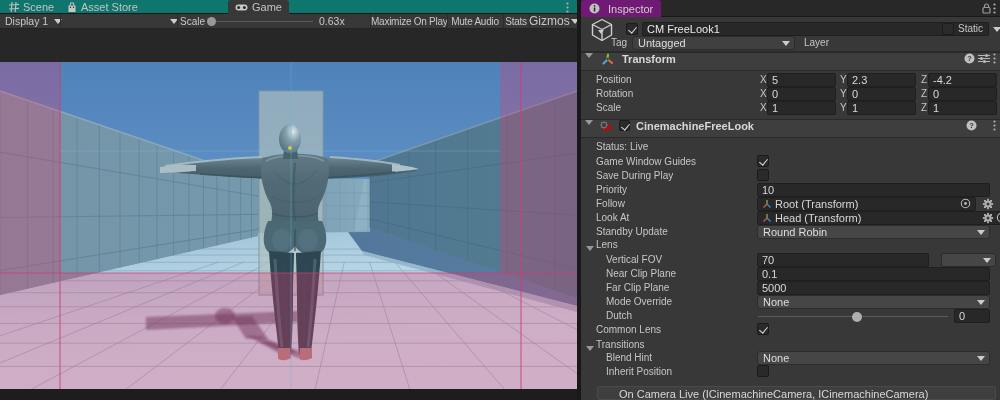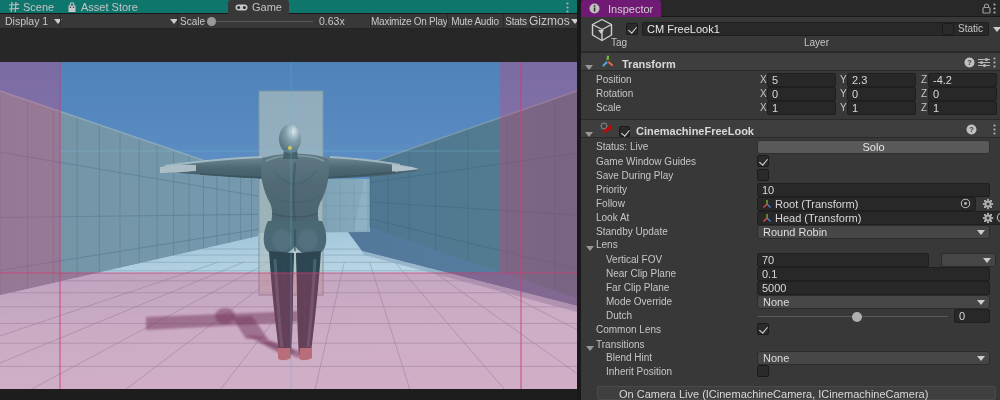--- a/index.html
+++ b/index.html
@@ -27,21 +27,21 @@
 .row{position:absolute;display:flex;align-items:center}
 .field{background:#282828;border:1px solid #1f1f1f;border-radius:2px;color:#d8d8d8;
  display:flex;align-items:center;padding:0 4px;height:14px;font-size:11px}
 .drop{background:#464646;border:1px solid #2c2c2c;border-radius:3px;color:#dedede;
  display:flex;align-items:center;padding:0 5px;height:14px;font-size:11px;position:relative}
 .drop .dArrow{position:absolute;right:4px;margin:0}
 .chk{width:12px;height:12px;background:#2a2a2a;border:1px solid #1b1b1b;border-radius:2px;position:relative}
 .chk.on:after{content:'';position:absolute;left:2.5px;top:0.5px;width:4px;height:7px;
  border:solid #dcdcdc;border-width:0 1.7px 1.7px 0;transform:rotate(40deg)}
 .comp-hdr{position:absolute;left:-3px;width:419px;height:19px;background:#3e3e3e;
- border-top:1px solid #2a2a2a;border-bottom:1px solid #2a2a2a;display:flex;align-items:flex-end}
+ border-top:1px solid #2a2a2a;border-bottom:1px solid #2a2a2a;display:flex;align-items:flex-start}
 .fold{width:0;height:0;border-left:4px solid transparent;border-right:4px solid transparent;border-top:5px solid #989898}
 .bold{font-weight:bold;color:#d8d8d8}
 .lbl{color:#c6c6c6;font-size:10px}
 </style></head><body>
 <div class="app">
     <div class="abs left">
       <div class="abs tabbar">
         <div class="tab" style="left:2px">
           <svg width="10" height="10" viewBox="0 0 10 10">
             <g stroke="#bdbdbd" stroke-width="1.2" fill="none">
@@ -336,20 +336,21 @@
             </g>
           </svg>
         </div>
         <div class="abs" style="left:14px;top:30px;width:0;height:0;border-left:3.5px solid transparent;border-right:3.5px solid transparent;border-top:4px solid #ccc"></div>
         <div class="abs chk on" style="left:42px;top:23px"></div>
         <div class="abs field" style="left:58px;top:22px;width:347px;font-weight:normal;color:#e8e8e8">CM FreeLook1</div>
         <div class="abs chk" style="left:358px;top:23px"></div>
         <div class="abs lbl" style="left:374px;top:23px">Static</div>
         <div class="abs dArrow" style="left:403px;top:27px"></div>
         <div class="abs lbl" style="left:27px;top:37px">Tag</div>
+        <div class="abs drop" style="left:48px;top:36px;width:163px;background:#404040">Untagged<span class="dArrow"></span></div>
         <div class="abs lbl" style="left:220px;top:37px">Layer</div>
         <div class="comp-hdr" style="top:52px">
           <span class="fold" style="margin-left:4px"></span>
           <span style="margin-left:8px"><svg width="13" height="13" viewBox="0 0 13 13">
               <g stroke-width="2.2" fill="none" stroke-linecap="round">
                 <path d="M6.5 5.5 L7 1.5" stroke="#78bd2f"></path>
                 <path d="M6.5 6.5 L2.5 10.5" stroke="#4fa5d8"></path>
                 <path d="M7 6.5 L11 10" stroke="#e2683f"></path>
               </g>
               <circle cx="6.7" cy="6" r="1.2" fill="#3e3e3e"></circle>
@@ -409,21 +410,20 @@
               <circle cx="5.5" cy="5.5" r="5" fill="#c0c0c0"></circle>
               <text x="5.5" y="8.2" font-size="7.5" font-weight="bold" text-anchor="middle" fill="#383838" font-family="Liberation Sans">?</text>
             </svg></span>
           <span style="margin-right:4px"><svg width="3" height="11" viewBox="0 0 3 11">
               <circle cx="1.5" cy="1.5" r="1.1" fill="#b0b0b0"></circle>
               <circle cx="1.5" cy="5.5" r="1.1" fill="#b0b0b0"></circle>
               <circle cx="1.5" cy="9.5" r="1.1" fill="#b0b0b0"></circle>
             </svg></span>
         </div>
         <div class="abs lbl" style="left:12px;top:141px">Status: Live</div>
-        <div class="abs" style="left:173px;top:140px;width:233px;height:14px;background:#595959;border:1px solid #303030;border-radius:3px;text-align:center;color:#e6e6e6;line-height:13px">Solo</div>
         <div class="abs lbl" style="left:12px;top:156px">Game Window Guides</div>
         <div class="abs chk on" style="left:173px;top:155px"></div>
         <div class="abs lbl" style="left:12px;top:170px">Save During Play</div>
         <div class="abs chk" style="left:173px;top:169px"></div>
         <div class="abs lbl" style="left:12px;top:184px">Priority</div>
         <div class="abs field" style="left:173px;top:183px;width:233px">10</div>
         <div class="abs lbl" style="left:12px;top:198px">Follow</div>
         <div class="abs field" style="left:173px;top:197px;width:219px"><svg width="10" height="10" viewBox="0 0 10 10" style="margin-right:3px">
             <g stroke-width="1.4" fill="none">
               <path d="M5 5 L5 1" stroke="#71b035"></path>

